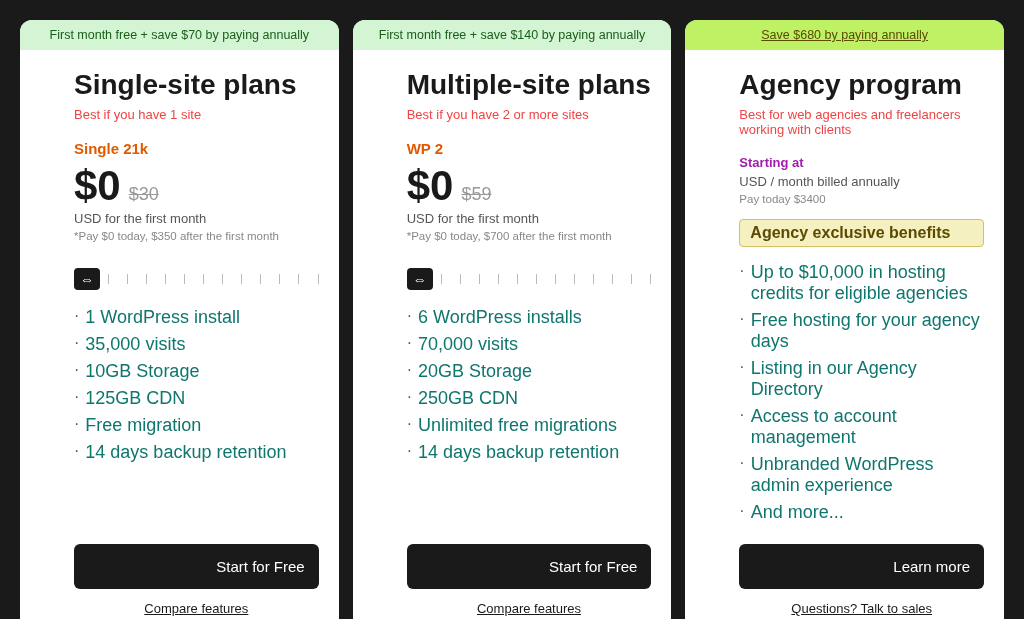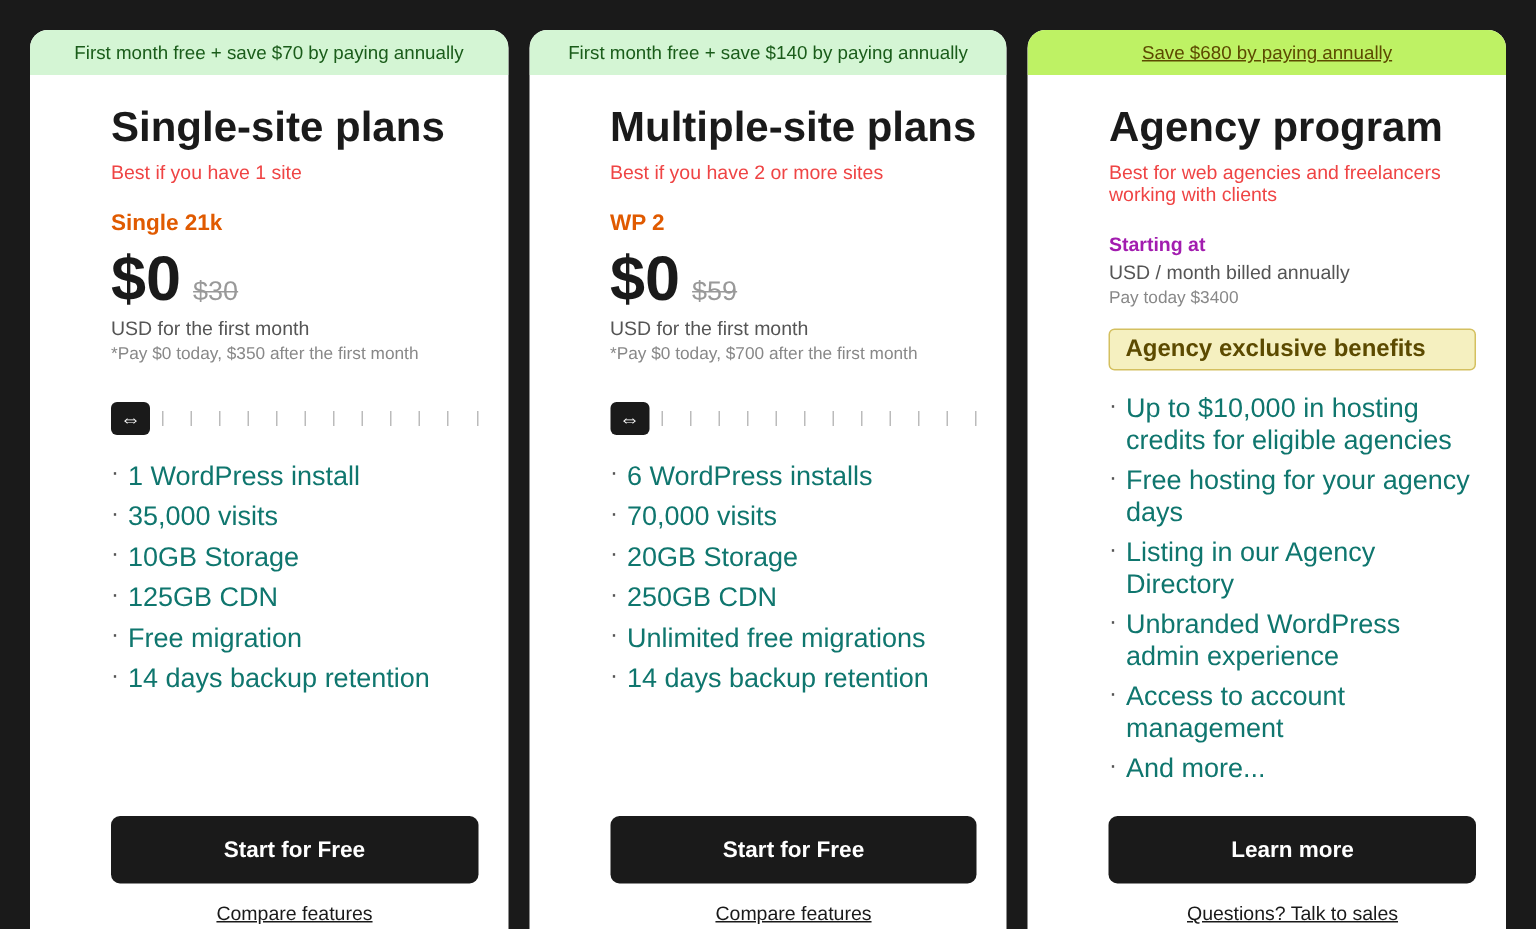--- a/index.html
+++ b/index.html
@@ -155,25 +155,25 @@
       border-radius: 4px;
       margin-bottom: 12px;
     }
     .cta-button {
       display: block;
       width: 100%;
       padding: 14px;
       background: #1a1a1a;
       color: #fff;
       font-size: 15px;
-      font-weight: 700;
+      font-weight: 400;
       border: none;
       border-radius: 6px;
       cursor: pointer;
-      text-align: center;
+      text-align: right;
       margin-bottom: 12px;
     }
     .compare-link {
       display: block;
       text-align: center;
       font-size: 13px;
       color: #1a1a1a;
       text-decoration: underline;
       cursor: pointer;
       padding-bottom: 4px;
@@ -281,21 +281,21 @@
         <div class="card-title">Agency program</div>
         <div class="card-subtitle">Best for web agencies and freelancers working with clients</div>
         <div class="starting-at-label">Starting at</div>
         <div class="price-period">USD / month billed annually</div>
         <div class="price-note">Pay today $3400</div>
         <div class="agency-badge">Agency exclusive benefits</div>
         <ul class="features-list">
           <li>Up to $10,000 in hosting credits for eligible agencies</li>
           <li>Free hosting for your agency days</li>
           <li>Listing in our Agency Directory</li>
+          <li>Access to account management</li>
           <li>Unbranded WordPress admin experience</li>
-          <li>Access to account management</li>
           <li>And more...</li>
         </ul>
         <button class="cta-button">Learn more</button>
         <a class="compare-link" href="#">Questions? Talk to sales</a>
       </div>
     </div>
   </div>
 
 </body></html>

